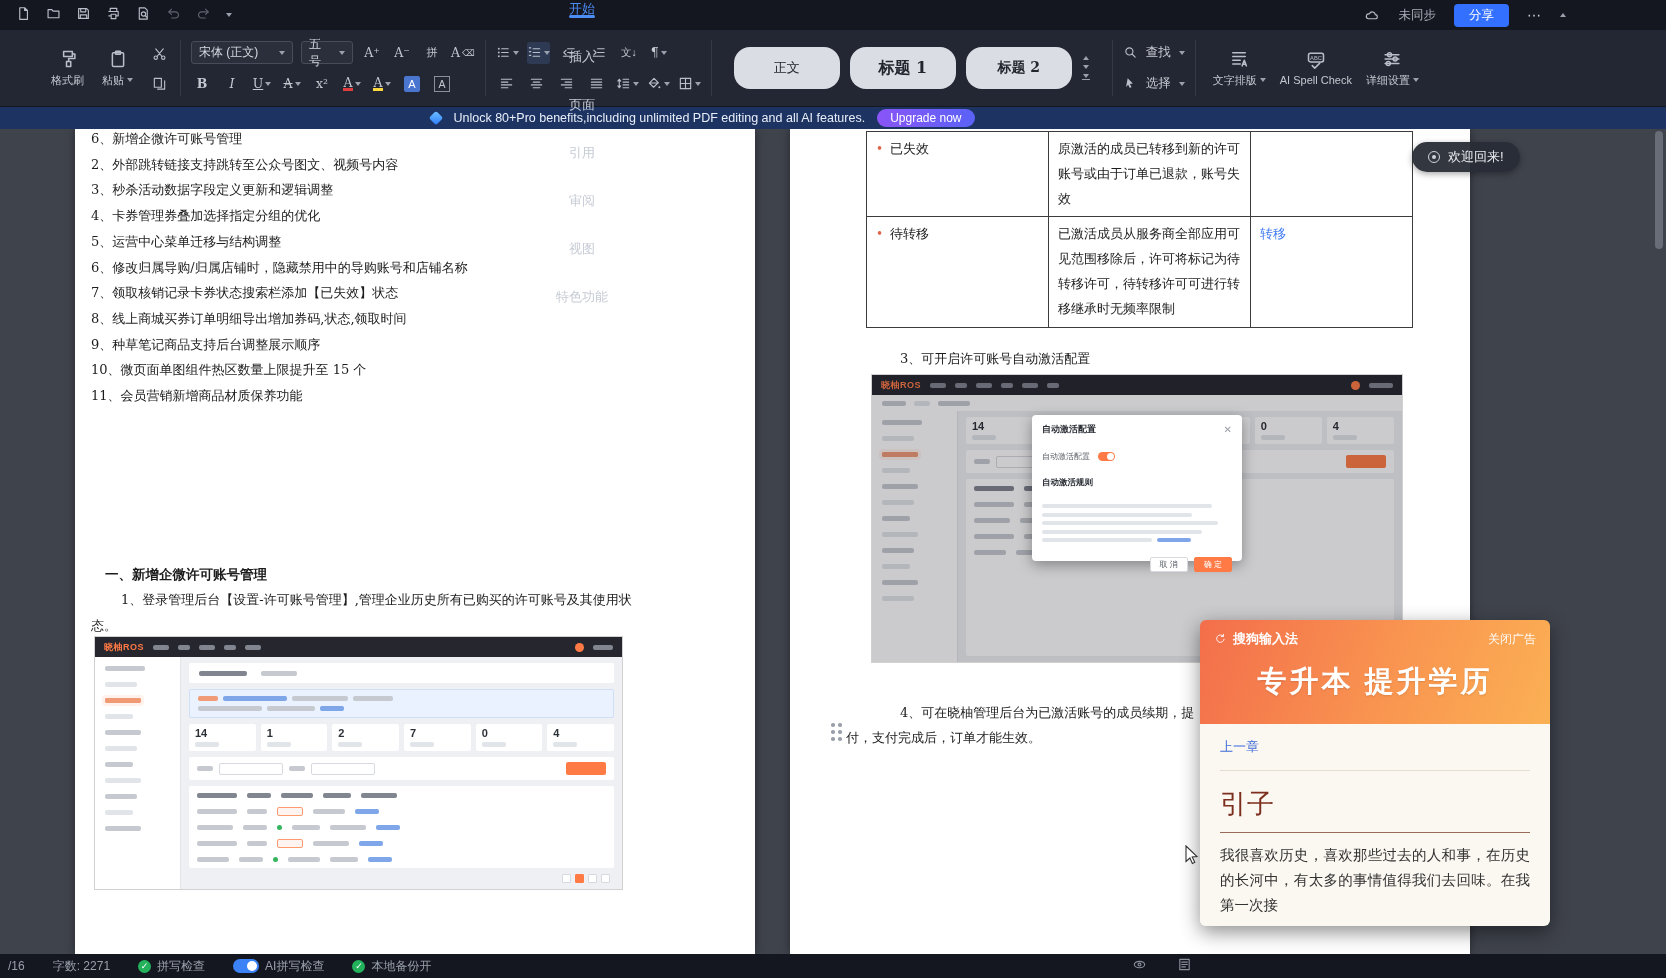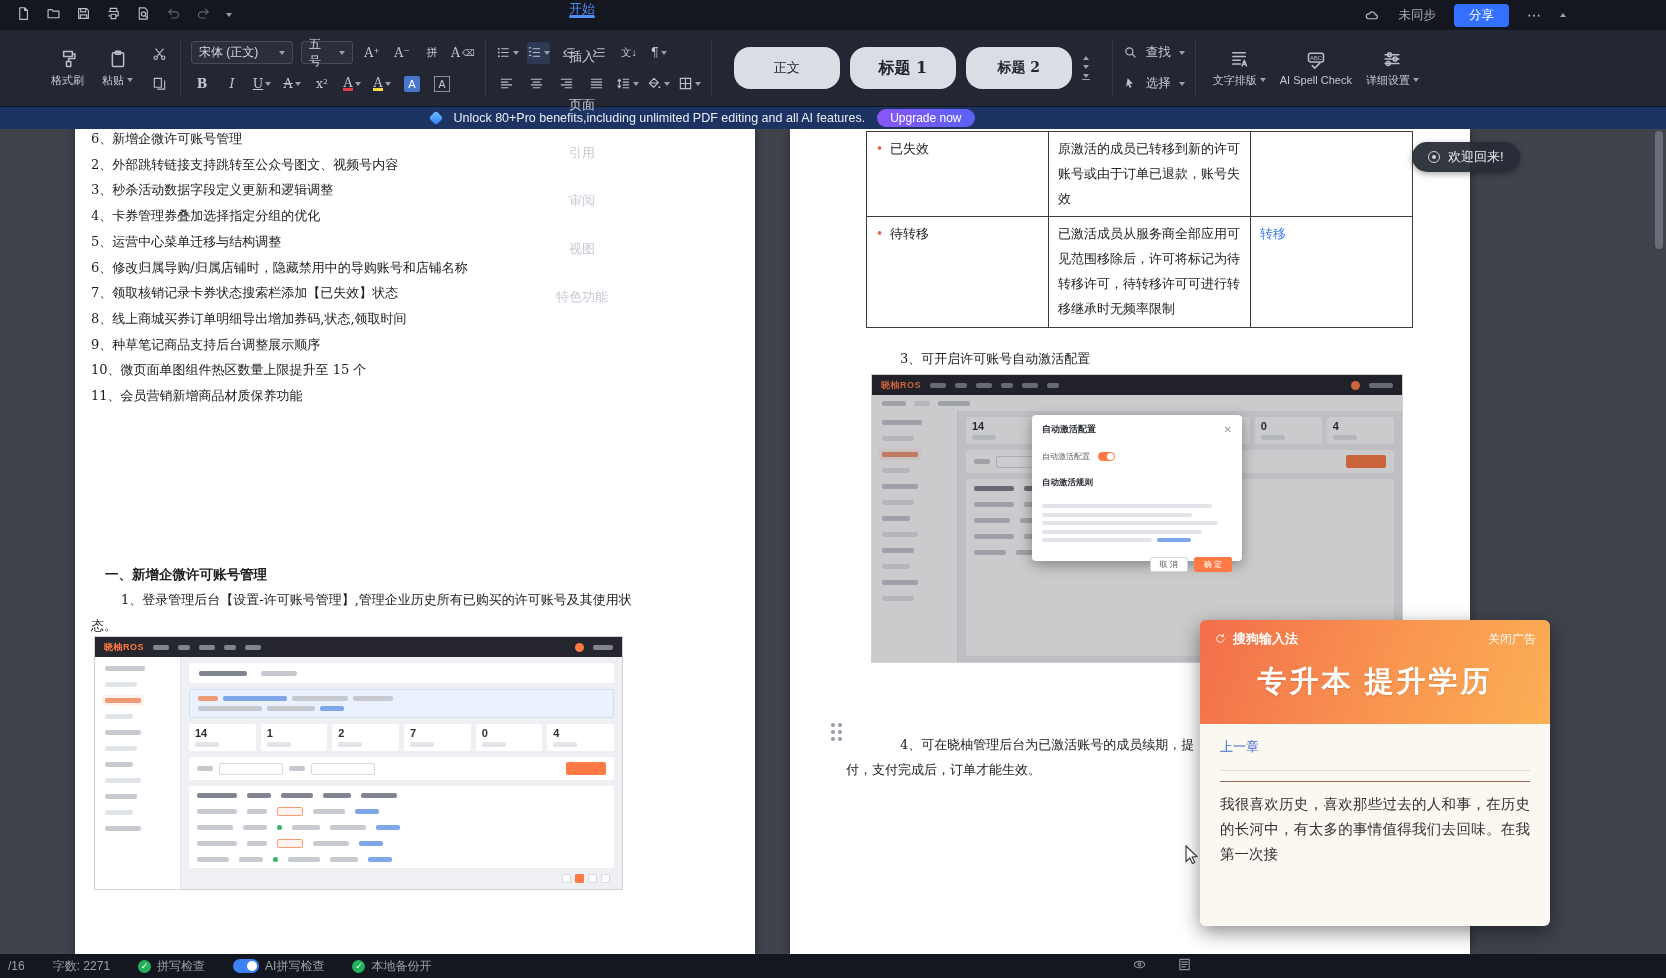--- a/index.html
+++ b/index.html
@@ -62,21 +62,21 @@
   .page-left { left:75px; } .page-right { left:790px; }
   .list-block { position:absolute; top:-3px; left:16px; right:10px; font-size:13px; line-height:25.7px; }
   .doc-heading { position:absolute; top:437px; left:30px; font-size:13.5px; font-weight:bold; }
   .doc-para { position:absolute; top:458px; left:16px; width:565px; font-size:13px; line-height:25.5px; text-indent:30px; }
   .doc-table { position:absolute; top:2px; left:76px; border-collapse:collapse; font-size:13px; table-layout:fixed; }
   .doc-table td { border:1px solid #3c3c3c; vertical-align:top; padding:5px 9px; line-height:24.8px; }
   .status-cell::before { content:"•"; color:#e0644a; margin-right:7px; font-size:12px; }
   .link { color:#3e7bf0; }
   .item3 { position:absolute; top:221px; left:110px; font-size:13px; }
   .item4 { position:absolute; top:572px; left:56px; width:620px; font-size:13px; line-height:24.5px; }
-  .item4 .l1 { text-indent:54px;margin-top:32px; }
+  .item4 .l1 { text-indent:54px; }
 
   
   .shot { position:absolute; background:#eef0f3; box-shadow:0 0 0 1px rgba(0,0,0,.18); overflow:hidden; font-family:"Liberation Sans",sans-serif; }
   .shot1 { top:508px; left:20px; width:527px; height:252px; }
   .shot2 { top:246px; left:82px; width:530px; height:287px; }
   .shot-head { height:20px; background:#26262e; display:flex; align-items:center; gap:9px; padding:0 9px; }
   .shot-logo { color:#ff7a45; font-size:9px; font-weight:bold; letter-spacing:.5px; flex:none; }
   .bar { display:inline-block; height:5px; border-radius:2px; background:#c6c9cf; flex:none; }
   .bar.dk { background:#80858f; } .bar.lt { background:#e1e4e8; } .bar.bl { background:#7ea6e8; } .bar.or { background:#f09a76; }
   .w12{width:12px}.w16{width:16px}.w20{width:20px}.w24{width:24px}.w28{width:28px}.w32{width:32px}.w36{width:36px}.w40{width:40px}.w48{width:48px}.w56{width:56px}.w64{width:64px}
@@ -805,20 +805,21 @@
           </svg>
         <span>搜狗输入法</span>
       </span>
       <span class="ad-close">关闭广告</span>
     </div>
     <div class="ad-headline">专升本 提升学历</div>
   </div>
   <div class="ad-body">
     <div class="prev">上一章</div>
     <div class="ad-div"></div>
+    <div class="chapter">引子</div>
     <div class="chapter-rule"></div>
     <div class="ad-text">我很喜欢历史，喜欢那些过去的人和事，在历史的长河中，有太多的事情值得我们去回味。在我第一次接</div>
   </div>
 </div>
 
 <footer class="statusbar">
   <div class="sb-left">
     <span>/16</span>
     <span>字数: 2271</span>
     <span class="sb-item">

